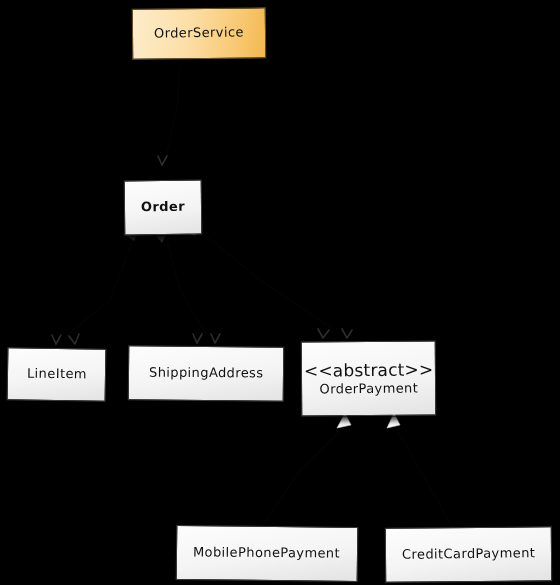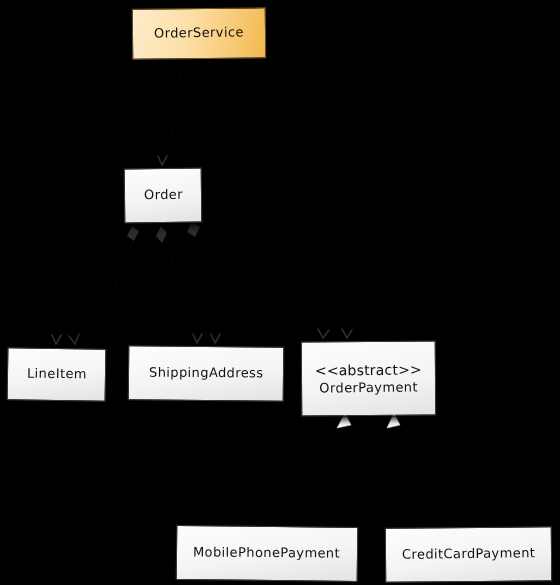--- a/index.html
+++ b/index.html
@@ -50,21 +50,21 @@
   }
 
   .node .label {
     display: block;
     padding: 0 6px;
     transform: rotate(-0.25deg);
   }
 
   .node .stereotype {
     display: block;
-    font-size: 14px;
+    font-size: 17px;
     letter-spacing: 0.2px;
   }
 
   
   .node.plain {
     background: linear-gradient(172deg, #fdfdfd 0%, #f4f4f4 55%, #e3e3e3 100%);
   }
 
   
   .node.accent {
@@ -116,21 +116,21 @@
     <g fill="#ffffff" stroke="#cfcfcf" stroke-width="0.6">
       <path d="M 345 413 L 337 428 L 351 425 Z"></path>
       <path d="M 394 413 L 387 428 L 400 425 Z"></path>
     </g>
   </svg>
 
   <div class="node accent" id="node-orderservice" style="left:132px; top:8px; width:134px; height:51px;">
     <span class="label">OrderService</span>
   </div>
 
-  <div class="node plain" id="node-order" style="left:124px; top:168px; width:78px; height:55px;">
+  <div class="node plain" id="node-order" style="left:124px; top:180px; width:78px; height:55px;font-weight:bold;">
     <span class="label">Order</span>
   </div>
 
   <div class="node plain" id="node-lineitem" style="left:7px; top:348px; width:99px; height:53px;">
     <span class="label">LineItem</span>
   </div>
 
   <div class="node plain" id="node-shippingaddress" style="left:128px; top:346px; width:156px; height:55px;">
     <span class="label">ShippingAddress</span>
   </div>

